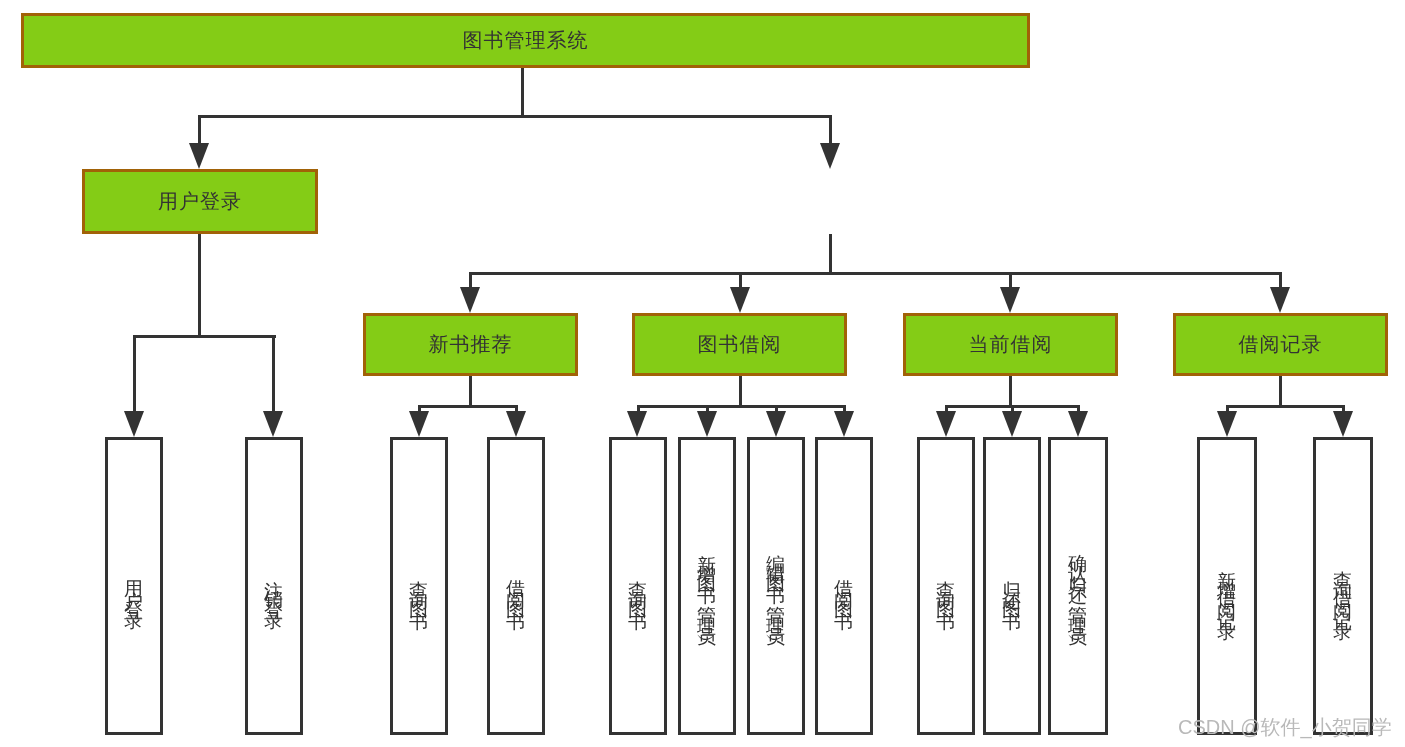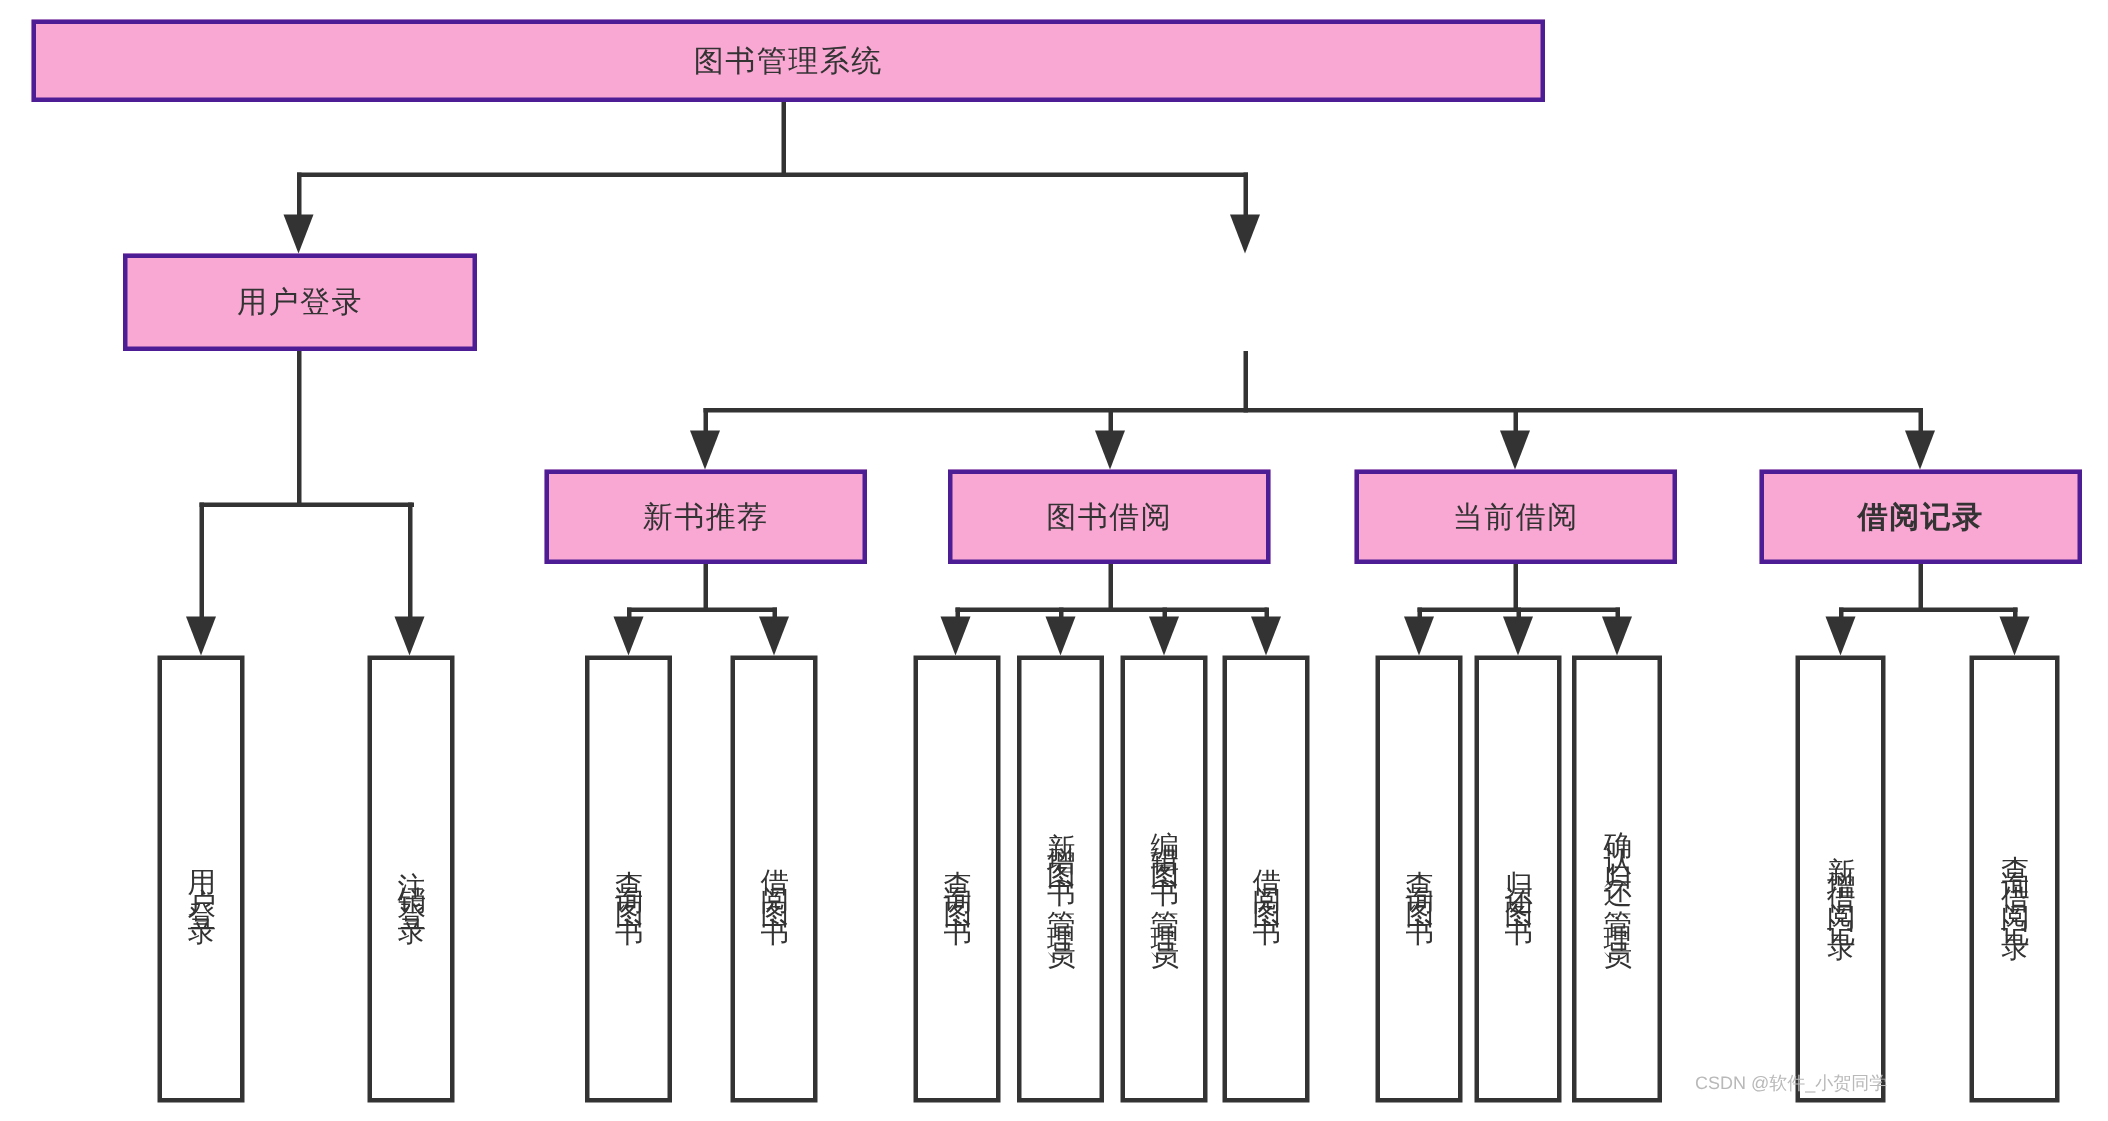--- a/index.html
+++ b/index.html
@@ -9,22 +9,22 @@
   }
   #stage {
     position: relative;
     width: 1405px; height: 747px;
     background: #ffffff;
     overflow: hidden;
   }
   .box {
     position: absolute;
     box-sizing: border-box;
-    border: 3px solid #4c1d95;
-    background: #f9a8d4;
+    border: 3px solid #a16207;
+    background: #84cc16;
     display: flex;
     align-items: center;
     justify-content: center;
     color: #333333;
     font-size: 20px;
     z-index: 2;
     letter-spacing: 1px;
   }
   .leafbox {
     position: absolute;
@@ -50,22 +50,22 @@
   .ar {
     position: absolute;
     width: 0; height: 0;
     border-left: 10px solid transparent;
     border-right: 10px solid transparent;
     border-top: 26px solid #333333;
     z-index: 3;
   }
   .watermark {
     position: absolute;
-    left: 1130px; top: 714px;
-    font-size: 12px;
+    left: 1178px; top: 714px;
+    font-size: 20px;
     color: #b9b9b9;
     z-index: 10;
     white-space: nowrap;
   }
 </style>
 </head>
 <body>
 
 <div id="stage">
 
@@ -83,21 +83,21 @@
   </div>
 
   <div class="box" style="left:632px; top:313px; width:215px; height:63px;">
     <span>图书借阅</span>
   </div>
 
   <div class="box" style="left:903px; top:313px; width:215px; height:63px;justify-content:center;">
     <span>当前借阅</span>
   </div>
 
-  <div class="box" style="left:1173px; top:313px; width:215px; height:63px;font-weight:bold;">
+  <div class="box" style="left:1173px; top:313px; width:215px; height:63px;">
     <span>借阅记录</span>
   </div>
 
   <div class="leafbox" style="left:105px; top:437px; width:58px; height:298px;">
     <span class="vtext">用户登录</span>
   </div>
   <div class="leafbox" style="left:245px; top:437px; width:58px; height:298px;">
     <span class="vtext">注销登录</span>
   </div>
 

